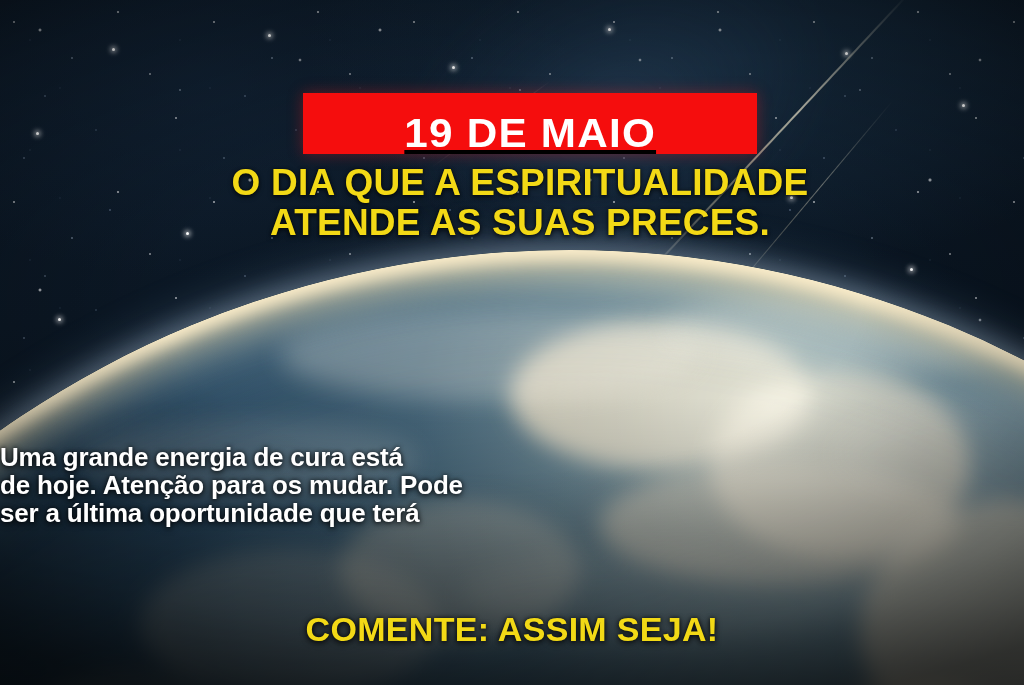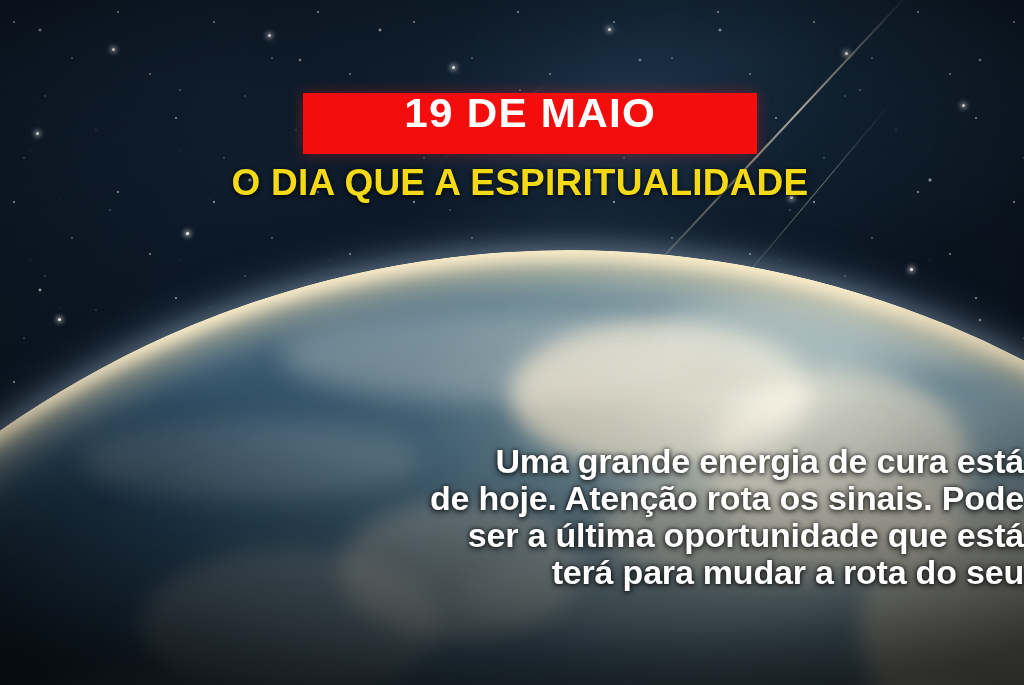--- a/index.html
+++ b/index.html
@@ -157,23 +157,24 @@
 
   
   .date-banner {
     position: absolute;
     left: 303px;
     top: 93px;
     width: 454px;
     height: 61px;
     background: #f50d0d;
     display: flex;
-    align-items: flex-start;
+    align-items: flex-end;
     justify-content: center;
     box-shadow: 0 0 14px rgba(255,30,30,0.35);
+    text-decoration: underline;
   }
   .date-banner .date-text {
     color: #ffffff;
     font-size: 41px;
     font-weight: 700;
     letter-spacing: 1.2px;
     line-height: 1;
     white-space: nowrap;
     transform: scaleX(1.03);
   }
@@ -195,23 +196,23 @@
       0 2px 5px rgba(0,0,0,0.65);
   }
   .headline .hl-line { display: block; white-space: nowrap; }
 
   
   .body-copy {
     position: absolute;
     left: 0;
     right: 0;
     top: 443px;
-    text-align: right;
+    text-align: left;
     color: #ffffff;
-    font-size: 34px;
+    font-size: 26px;
     font-weight: 700;
     line-height: 1.085;
     letter-spacing: -0.2px;
     text-shadow:
       0 0 4px rgba(0,0,0,0.70),
       0 2px 6px rgba(0,0,0,0.70);
   }
   .body-copy .bc-line { display: block; white-space: nowrap; }
 
   
@@ -297,23 +298,24 @@
   </div>
 
   <div class="vignette"></div>
 
   <div class="date-banner">
     <span class="date-text">19 DE MAIO</span>
   </div>
 
   <div class="headline">
     <span class="hl-line">O DIA QUE A ESPIRITUALIDADE</span>
+    <span class="hl-line">ATENDE AS SUAS PRECES.</span>
   </div>
 
   <div class="body-copy">
     <span class="bc-line">Uma grande energia de cura está</span>
-    <span class="bc-line">de hoje. Atenção rota os sinais. Pode</span>
-    <span class="bc-line">ser a última oportunidade que está</span>
-    <span class="bc-line">terá para mudar a rota do seu</span>
+    <span class="bc-line">de hoje. Atenção para os mudar. Pode</span>
+    <span class="bc-line">ser a última oportunidade que terá</span>
   </div>
 
+  <div class="cta">COMENTE: ASSIM SEJA!</div>
 
 </div>
 
 </body></html>

